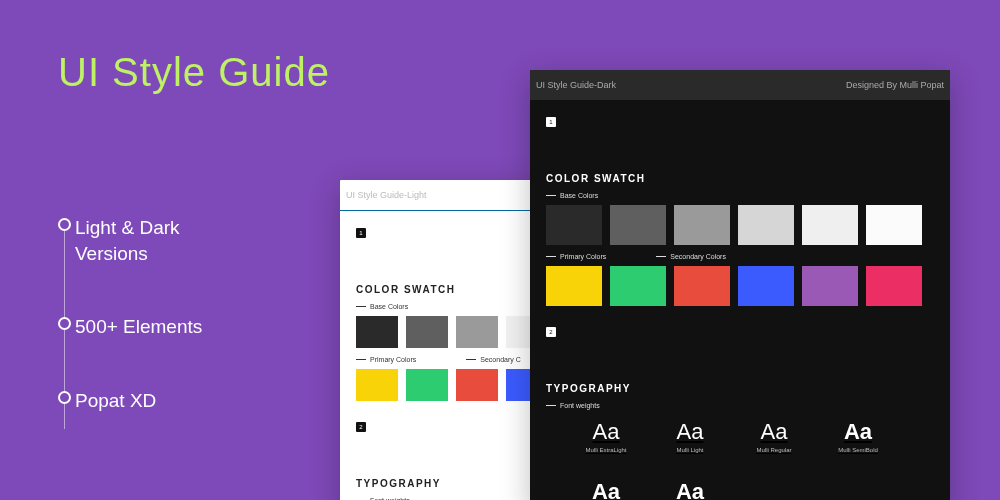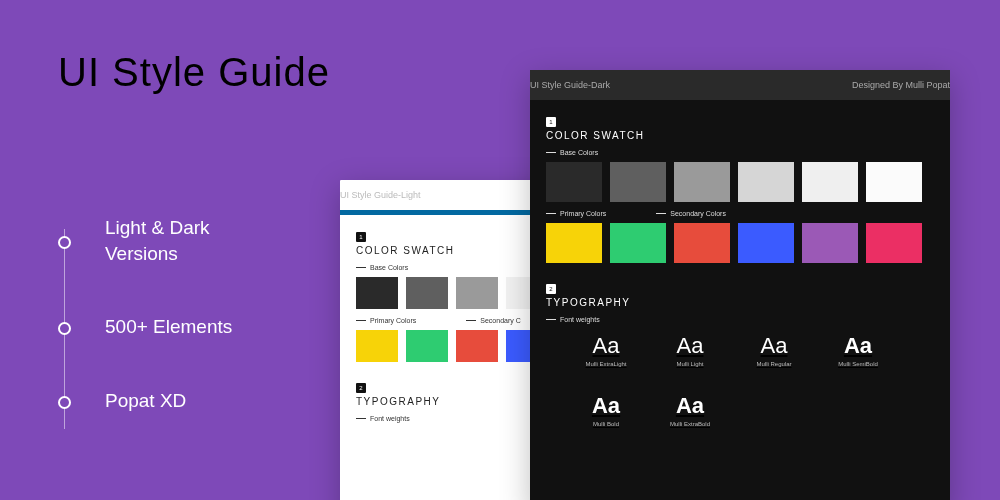--- a/index.html
+++ b/index.html
@@ -4,51 +4,51 @@
 <style>
 * { margin: 0; padding: 0; box-sizing: border-box; }
 body {
   width: 1000px; height: 500px;
   background: #7e49b8;
   font-family: -apple-system, BlinkMacSystemFont, "Segoe UI", Arial, sans-serif;
   overflow: hidden; position: relative;
 }
 .hero-title {
   position: absolute; left: 58px; top: 50px;
-  color: #000000; font-size: 40px; font-weight: 300; letter-spacing: 1px;
+  color: #bef264; font-size: 40px; font-weight: 300; letter-spacing: 1px;
 }
 .features { position: absolute; left: 58px; top: 215px; }
 .feature-line { position: absolute; left: 6px; top: 14px; width: 1px; height: 200px; background: rgba(255,255,255,0.5); }
-.feature { display: flex; align-items: center; gap: 34px; margin-bottom: 48px; position: relative; z-index: 1; }
+.feature { display: flex; align-items: flex-start; gap: 4px; margin-bottom: 48px; position: relative; z-index: 1; }
 .bullet {
   width: 13px; height: 13px; border: 2px solid #fff; border-radius: 50%;
   background: #7e49b8; flex-shrink: 0; margin-top: 3px;
 }
 .feature-text { color: #fff; font-size: 19px; font-weight: 300; line-height: 1.35; }
 
 
 .card {
   position: absolute; background: #fff; box-shadow: 0 8px 30px rgba(0,0,0,0.25);
   border-radius: 1px;
 }
 .card.light { left: 340px; top: 180px; width: 280px; height: 360px; z-index: 1; }
 .card.dark  { left: 530px; top: 70px;  width: 420px; height: 440px; z-index: 2; background: #111; }
 
-.card-header { padding: 10px 0; display: flex; justify-content: space-between; font-size: 9px; align-items: center; }
-.card.light .card-header { color: #bbb; border-bottom: 5px solid #0369a1; }
+.card-header { padding: 10px 6px; display: flex; justify-content: space-between; font-size: 9px; align-items: center; }
+.card.light .card-header { color: #bbb; border-bottom: 1px solid #0369a1; }
 .card.dark  .card-header { color: #aaa; background: #2a2a2a; }
 
 .section { padding: 10px 16px 4px; }
 .section-num {
   display: inline-block; width: 10px; height: 10px; font-size: 6px; line-height: 10px;
   text-align: center; border-radius: 1px; margin-bottom: 3px;
 }
 .card.light .section-num { background: #111; color: #fff; }
 .card.dark  .section-num { background: #fff; color: #111; }
-.section-title { font-size: 10px; letter-spacing: 1.5px; font-weight: 400; }
+.section-title { font-size: 10px; letter-spacing: 1.5px; font-weight: 700; margin-top: 43px; }
 .card.light .section-title { color: #222; }
 .card.dark  .section-title { color: #fff; }
 
 .sub { font-size: 7px; margin: 8px 0 6px; display: flex; align-items: center; gap: 4px; }
 .sub::before { content: ""; width: 10px; height: 1px; display: inline-block; }
 .card.light .sub { color: #333; } .card.light .sub::before { background: #333; }
 .card.dark  .sub { color: #ddd; } .card.dark  .sub::before { background: #ddd; }
 
 .sub-row { display: flex; gap: 50px; }
 

